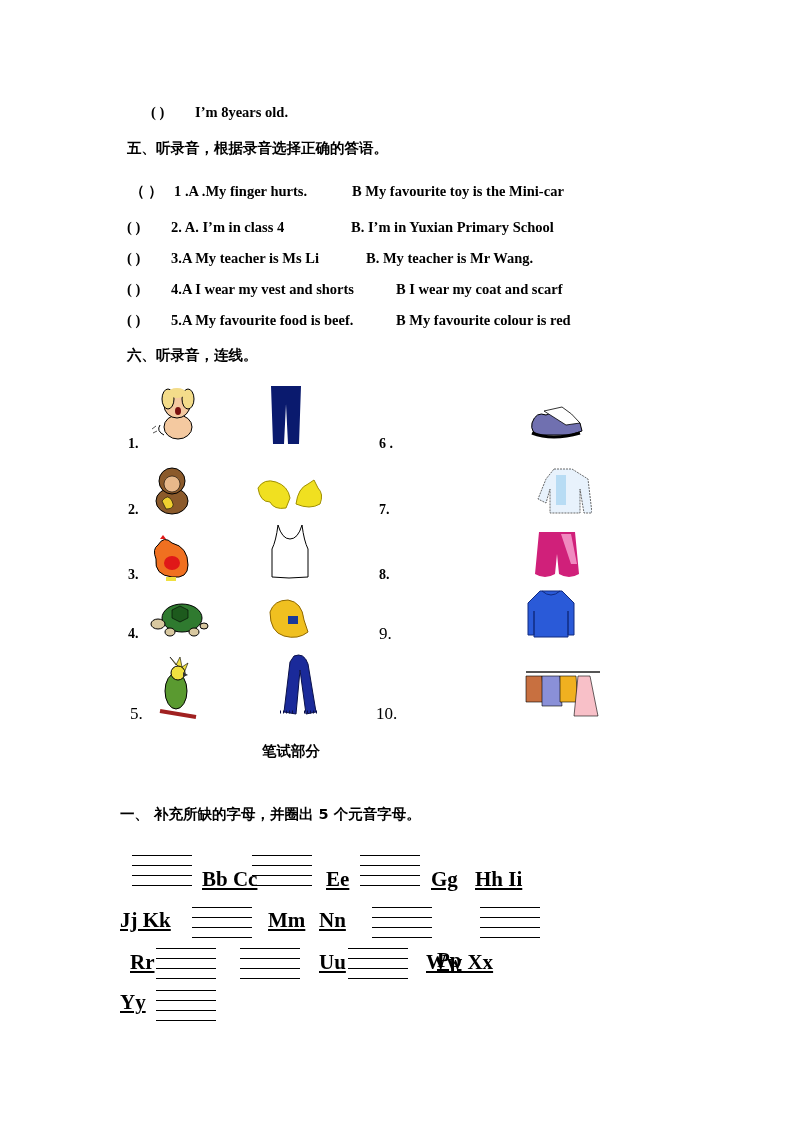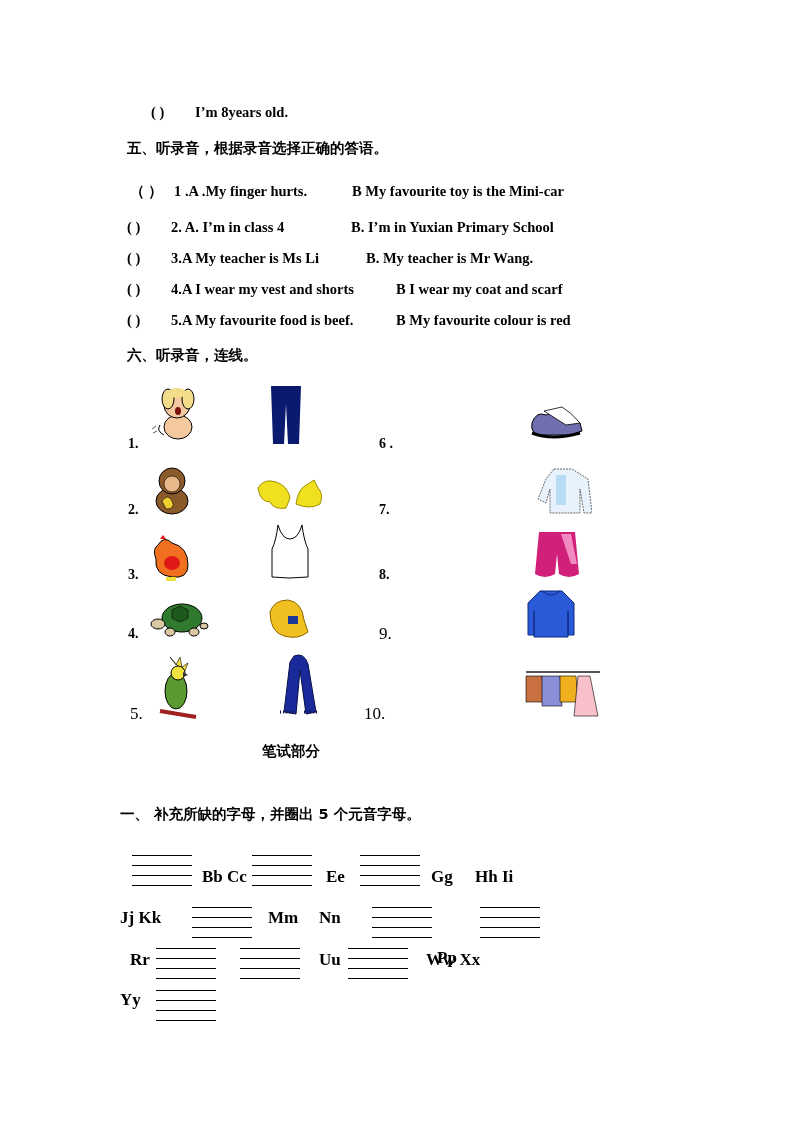--- a/index.html
+++ b/index.html
@@ -5,21 +5,21 @@
   html, body { margin: 0; padding: 0; background: #ffffff; }
   body { width: 793px; height: 1122px; position: relative; overflow: hidden;
          font-family: "Liberation Serif", "DejaVu Serif", serif; color: #000; }
   .abs { position: absolute; white-space: nowrap; }
   .en { font-family: "Liberation Serif", "DejaVu Serif", serif; font-weight: bold; font-size: 14.5px; }
   .zh { font-family: "DejaVu Sans", "Liberation Sans", sans-serif; font-weight: bold; font-size: 14.5px; }
   .paren { display: inline-block; width: 44px; }
   .num { font-family: "Liberation Serif", serif; font-weight: bold; font-size: 14px; }
   .numplain { font-family: "Liberation Serif", serif; font-size: 17px; }
   .pic { position: absolute; }
-  .letters { font-family: "Liberation Serif", serif; font-weight: bold; font-size: 17px; }
+  .letters { font-family: "Liberation Serif", serif; font-weight: bold; font-size: 21px; text-decoration: underline; }
   .lines4 { position: absolute; width: 60px; }
   .lines4 div { height: 1px; background: #000; margin-bottom: 9px; }
 </style>
 </head>
 <body>
 
 <div class="abs en" style="left:127px;top:104px;margin-left:24px;">
   <span class="paren">(    )</span><span>I’m 8years old.</span>
 </div>
 
@@ -46,21 +46,21 @@
 <div class="abs num" style="left:128px;top:436px;">1.</div>
 <div class="abs num" style="left:128px;top:502px;">2.</div>
 <div class="abs num" style="left:128px;top:567px;">3.</div>
 <div class="abs num" style="left:128px;top:626px;">4.</div>
 <div class="abs numplain" style="left:130px;top:704px;">5.</div>
 
 <div class="abs num" style="left:379px;top:436px;">6 .</div>
 <div class="abs num" style="left:379px;top:502px;">7.</div>
 <div class="abs num" style="left:379px;top:567px;">8.</div>
 <div class="abs numplain" style="left:379px;top:624px;">9.</div>
-<div class="abs numplain" style="left:364px;top:704px;">10.</div>
+<div class="abs numplain" style="left:376px;top:704px;">10.</div>
 
 <svg class="pic" style="left:150px;top:385px;" width="52" height="60" viewBox="0 0 52 60">
   <ellipse cx="28" cy="42" rx="14" ry="12" fill="#f4c9a0" stroke="#000" stroke-width="1"></ellipse>
   <ellipse cx="27" cy="20" rx="13" ry="13" fill="#f4c9a0" stroke="#000" stroke-width="1"></ellipse>
   <ellipse cx="18" cy="14" rx="6" ry="10" fill="#f3dc8a" stroke="#000" stroke-width="1"></ellipse>
   <ellipse cx="38" cy="14" rx="6" ry="10" fill="#f3dc8a" stroke="#000" stroke-width="1"></ellipse>
   <ellipse cx="27" cy="8" rx="9" ry="5" fill="#f3dc8a"></ellipse>
   <ellipse cx="28" cy="26" rx="3" ry="4" fill="#7a1010"></ellipse>
   <path d="M10 40 q-4 6 4 10" stroke="#000" fill="none"></path>
   <path d="M2 44 l4 -3 M3 48 l4 -2" stroke="#555"></path>

